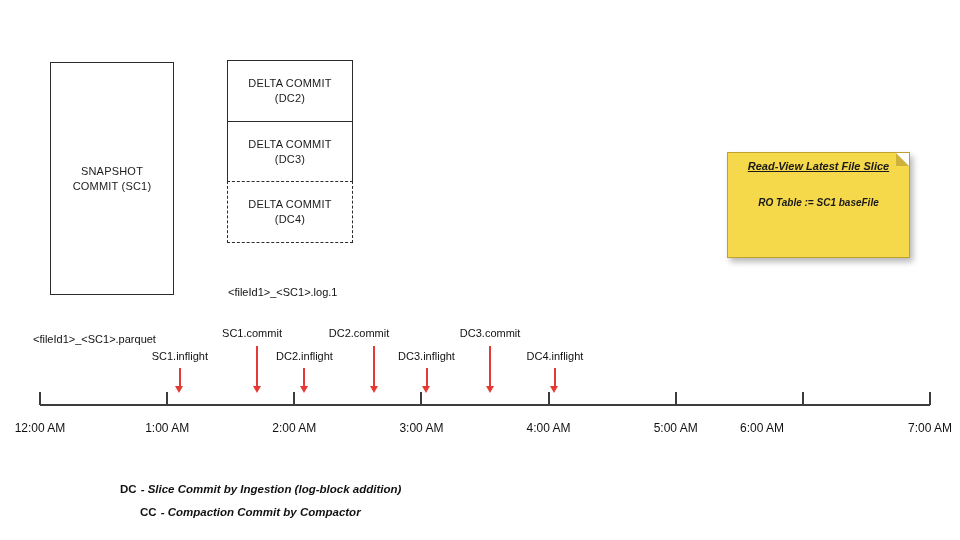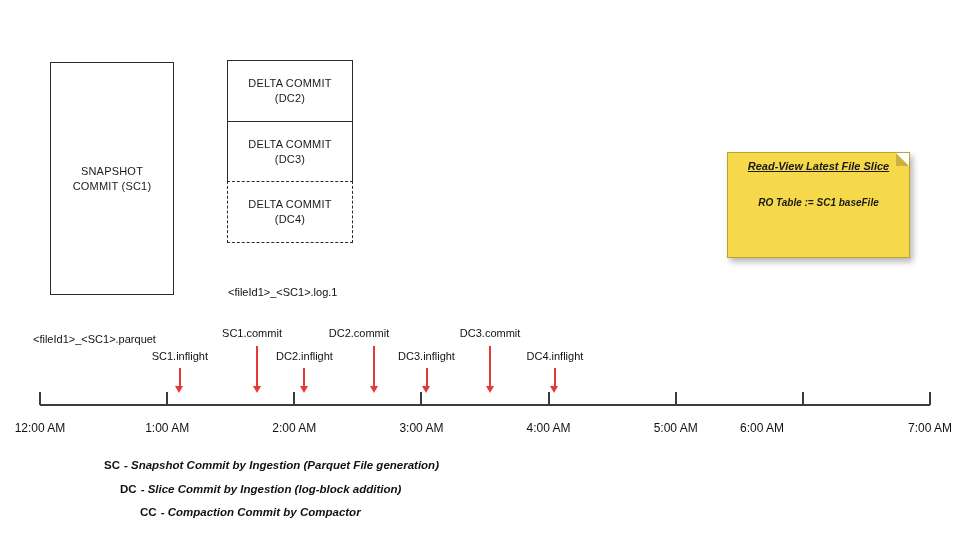--- a/index.html
+++ b/index.html
@@ -106,16 +106,15 @@
     <div class="event-arrow" style="left: 303.457px; top: 368px; height: 18px;"></div>
     <div class="event-label" style="left: 304.457px; top: 350px;">DC2.inflight</div>
     <div class="event-arrow" style="left: 373.386px; top: 346px; height: 40px;"></div>
     <div class="event-label" style="left: 359px; top: 327px;">DC2.commit</div>
     <div class="event-arrow" style="left: 425.514px; top: 368px; height: 18px;"></div>
     <div class="event-label" style="left: 426.514px; top: 350px;">DC3.inflight</div>
     <div class="event-arrow" style="left: 489.086px; top: 346px; height: 40px;"></div>
     <div class="event-label" style="left: 490.086px; top: 327px;">DC3.commit</div>
     <div class="event-arrow" style="left: 553.929px; top: 368px; height: 18px;"></div>
     <div class="event-label" style="left: 554.929px; top: 350px;">DC4.inflight</div>
-    <div class="legend-row" style="left: 104px; top: 459px;"><span class="legend-prefix">SC</span><span class="legend-text">- Snapshot Commit by Ingestion (Parquet File generation)</span></div>
     <div class="legend-row" style="left: 120px; top: 483px;"><span class="legend-prefix">DC</span><span class="legend-text">- Slice Commit by Ingestion (log-block addition)</span></div>
     <div class="legend-row" style="left: 140px; top: 506px;"><span class="legend-prefix">CC</span><span class="legend-text">- Compaction Commit by Compactor</span></div>
   </div>
 
 </body></html>

